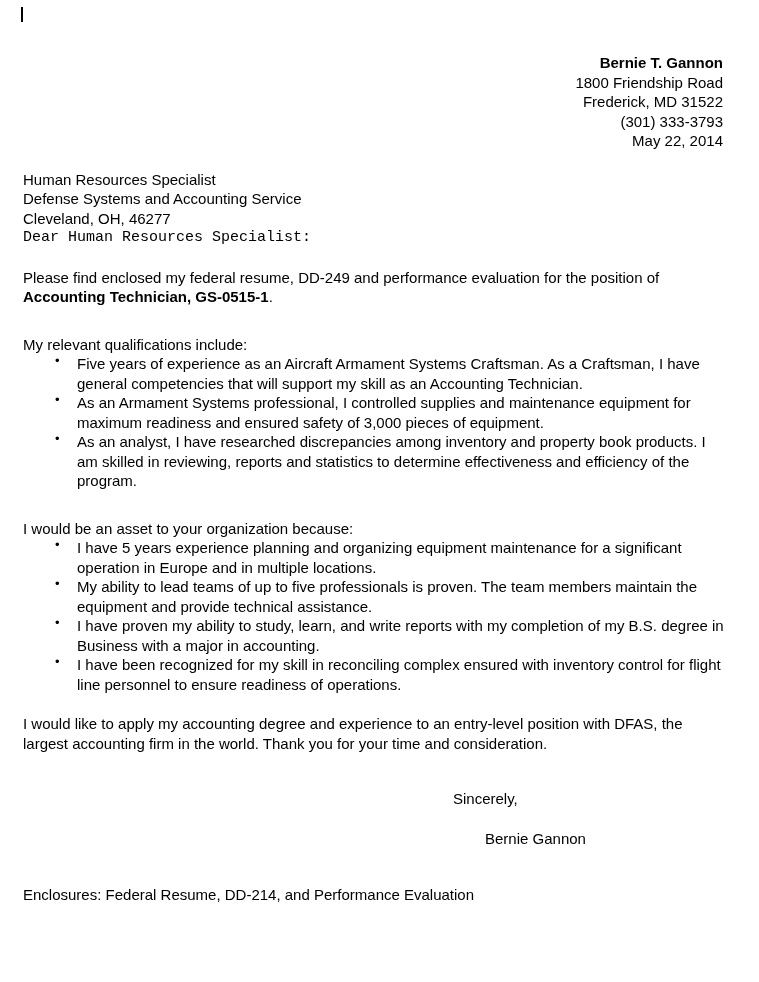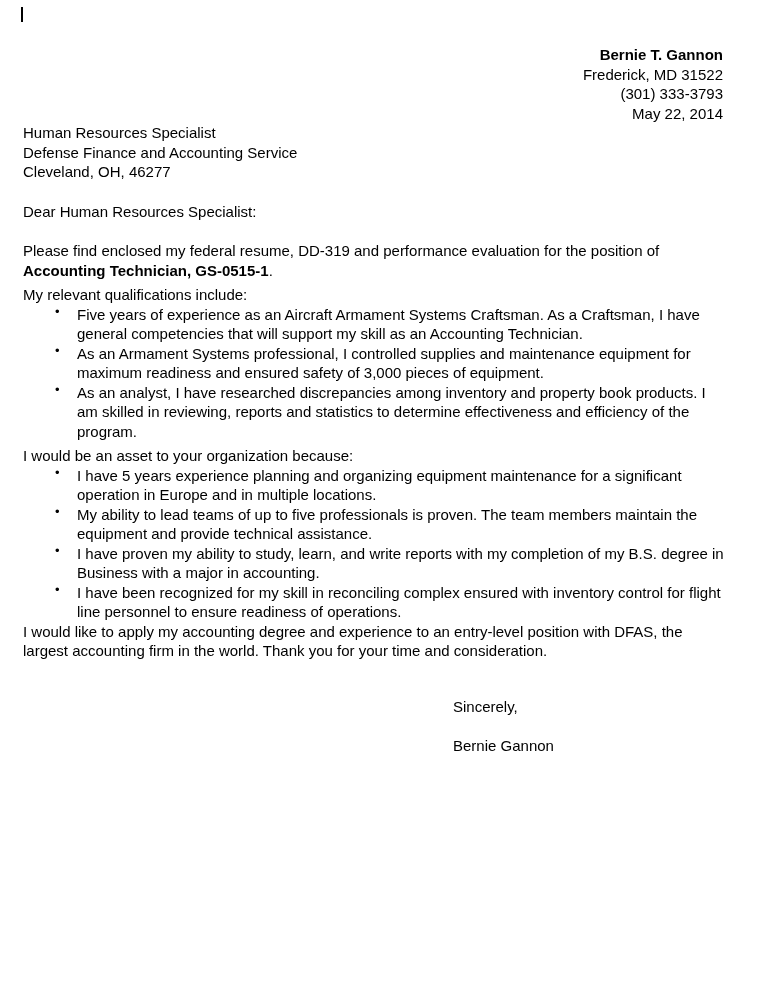--- a/index.html
+++ b/index.html
@@ -14,48 +14,49 @@
     font-family: "Liberation Sans", sans-serif;
     font-size: 15px;
     line-height: 19.5px;
     overflow: hidden;
   }
   .page {
     position: relative;
     box-sizing: border-box;
     width: 759px;
     height: 982px;
-    padding: 0 29px 0 23px;
+    padding: 8px 29px 0 23px;
   }
   .text-cursor {
     position: absolute;
     left: 21px;
     top: 7px;
     width: 2px;
     height: 15px;
     background: #000000;
   }
   .sender-block {
     padding-top: 45px;
     padding-right: 7px;
     text-align: right;
   }
   .sender-name {
     font-weight: bold;
   }
   .recipient-block {
+    margin-top: 19px;
   }
   .salutation {
-    margin-top: 20px;
+    font-family: Liberation Mono, monospace;
   }
   .para {
     margin: 20px 0 0 0;
   }
   .lead {
-    margin-top: 5px;
+    margin-top: 28px;
   }
   .bold-inline {
     font-weight: bold;
   }
   .bullet-list {
     margin: 0;
   }
   .list-item {
     display: flex;
     padding-left: 32px;
@@ -64,55 +65,58 @@
     flex: 0 0 22px;
     width: 22px;
     position: relative;
     top: -3px;
     font-size: 13px;
   }
   .item-text {
     flex: 1;
   }
   .closing-para {
+    margin-top: 20px;
   }
   .signoff-block {
     margin-top: 36px;
     margin-left: 430px;
   }
   .signature-name {
     margin-top: 20px;
+    margin-left: 32px;
   }
   .enclosures-line {
     margin-top: 37px;
   }
 </style>
 </head>
 <body>
 
 <div class="page">
 
   <div class="text-cursor"></div>
 
   <div class="sender-block">
     <div class="sender-name">Bernie T. Gannon</div>
+    <div>1800 Friendship Road</div>
     <div>Frederick, MD 31522</div>
     <div>(301) 333-3793</div>
     <div>May 22, 2014</div>
   </div>
 
   <div class="recipient-block">
     <div>Human Resources Specialist</div>
-    <div>Defense Finance and Accounting Service</div>
+    <div>Defense Systems and Accounting Service</div>
     <div>Cleveland, OH, 46277</div>
   </div>
 
   <div class="salutation">Dear Human Resources Specialist:</div>
 
-  <div class="para"><span>Please find enclosed my federal resume, DD-319 and performance evaluation for the position of </span><span class="bold-inline">Accounting Technician, GS-0515-1</span><span>.</span></div>
+  <div class="para"><span>Please find enclosed my federal resume, DD-249 and performance evaluation for the position of </span><span class="bold-inline">Accounting Technician, GS-0515-1</span><span>.</span></div>
 
   <div class="lead">My relevant qualifications include:</div>
   <div class="bullet-list">
     <div class="list-item">
       <span class="bullet">•</span>
       <span class="item-text">Five years of experience as an Aircraft Armament Systems Craftsman. As a Craftsman, I have general competencies that will support my skill as an Accounting Technician.</span>
     </div>
     <div class="list-item">
       <span class="bullet">•</span>
       <span class="item-text">As an Armament Systems professional, I controlled supplies and maintenance equipment for maximum readiness and ensured safety of 3,000 pieces of equipment.</span>
@@ -143,14 +147,15 @@
     </div>
   </div>
 
   <div class="closing-para">I would like to apply my accounting degree and experience to an entry-level position with DFAS, the largest accounting firm in the world. Thank you for your time and consideration.</div>
 
   <div class="signoff-block">
     <div>Sincerely,</div>
     <div class="signature-name">Bernie Gannon</div>
   </div>
 
+  <div class="enclosures-line">Enclosures: Federal Resume, DD-214, and Performance Evaluation</div>
 
 </div>
 
 </body></html>

